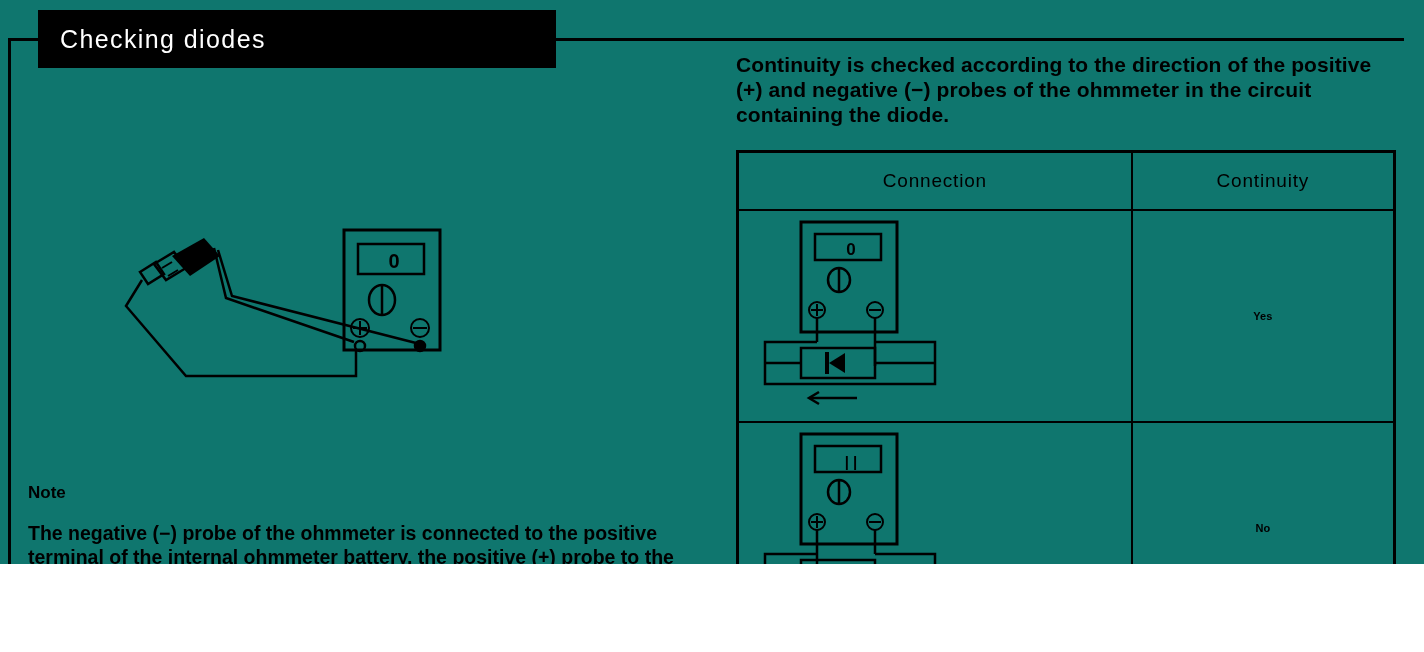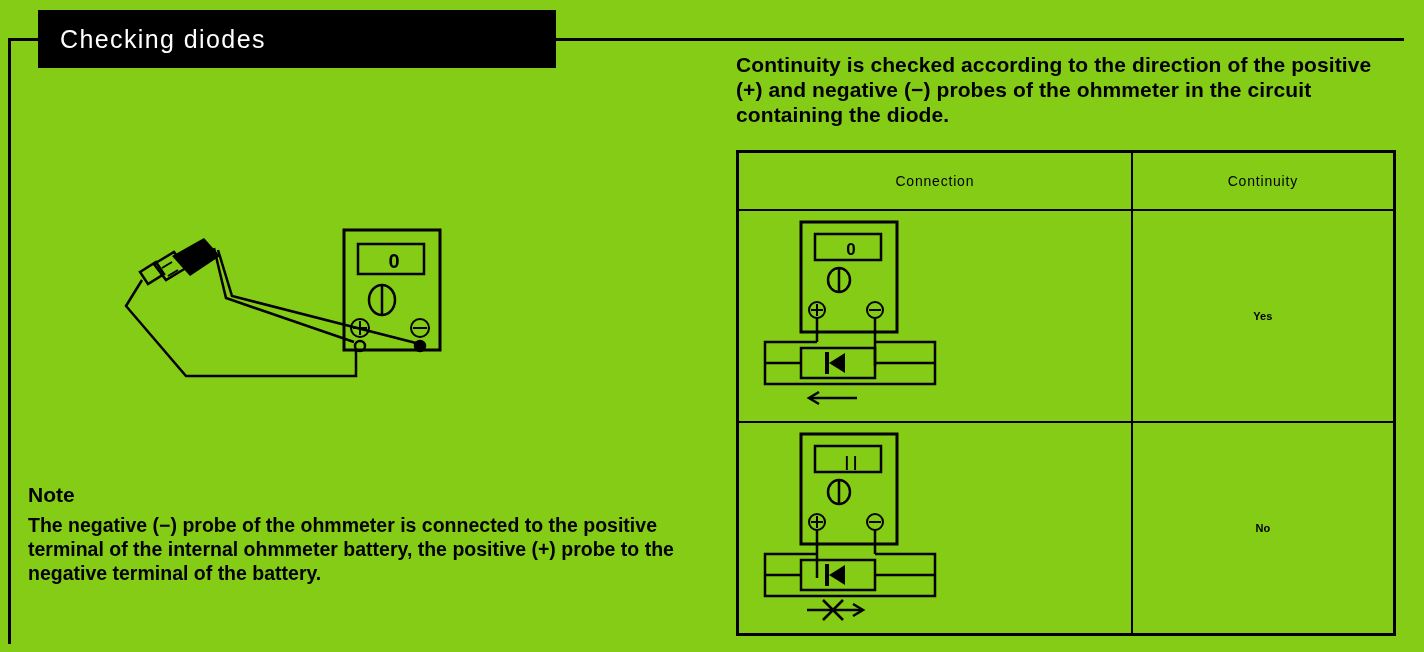--- a/index.html
+++ b/index.html
@@ -7,23 +7,23 @@
     padding: 0;
     background: #ffffff;
   }
   body {
     font-family: "Liberation Sans", sans-serif;
     color: #000000;
   }
   #page {
     position: relative;
     width: 1424px;
-    height: 652px;
+    height: 564px;
     overflow: hidden;
-    background: #84cc16;
+    background: #0f766e;
   }
 
   
   .frame-left {
     position: absolute;
     left: 8px;
     top: 38px;
     width: 3px;
     height: 606px;
     background: #000;
@@ -85,44 +85,44 @@
     border-collapse: collapse;
     border: 3px solid #000;
   }
   .tbl td, .tbl th {
     border: 2px solid #000;
     padding: 0;
     text-align: center;
     vertical-align: middle;
   }
   .tbl th {
-    font-size: 14px;
+    font-size: 19px;
     font-weight: normal;
     height: 56px;
     letter-spacing: 0.8px;
   }
   .tbl .col-conn { width: 60%; }
   .tbl .col-cont { width: 40%; }
   .tbl td.cell-diagram { height: 210px; }
   .tbl td.cell-answer {
     font-size: 11px;
     font-weight: bold;
   }
 
   
   .note {
     position: absolute;
     left: 28px;
     top: 483px;
     width: 680px;
   }
   .note-title {
-    font-size: 21px;
-    font-weight: bold;
-    margin-bottom: 6px;
+    font-size: 17px;
+    font-weight: bold;
+    margin-bottom: 18px;
   }
   .note-body {
     font-size: 19.5px;
     font-weight: bold;
     line-height: 24px;
   }
 
   
   .illus {
     position: absolute;

